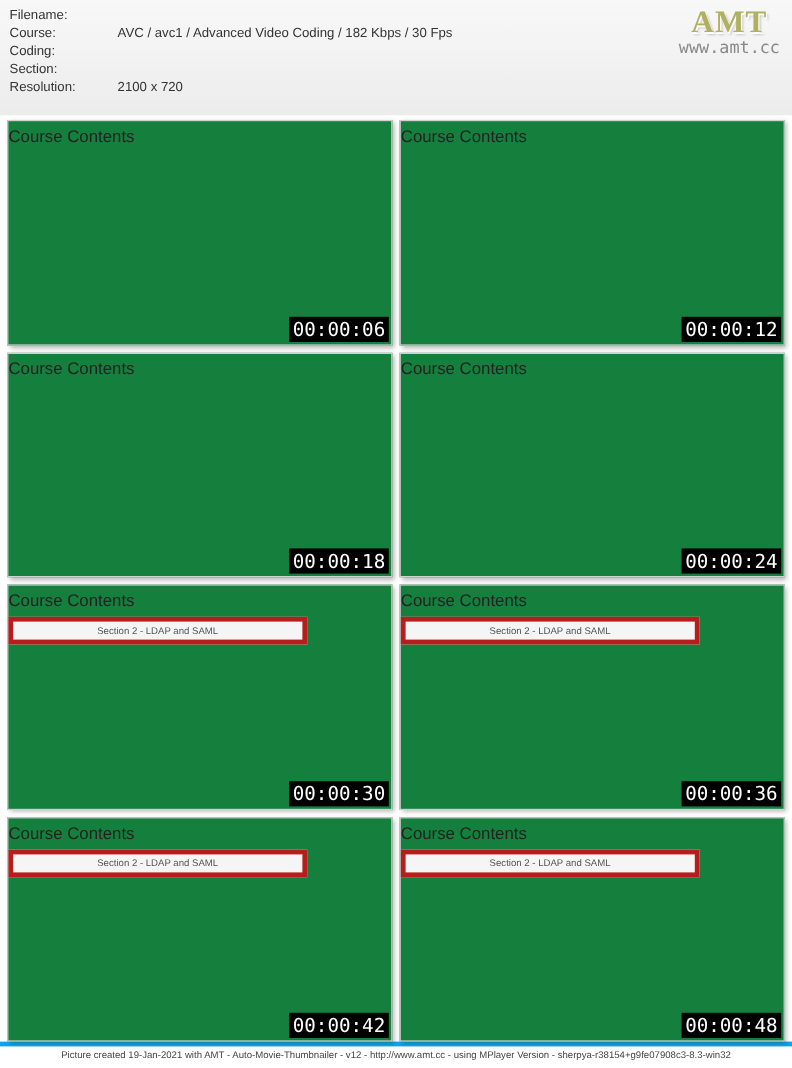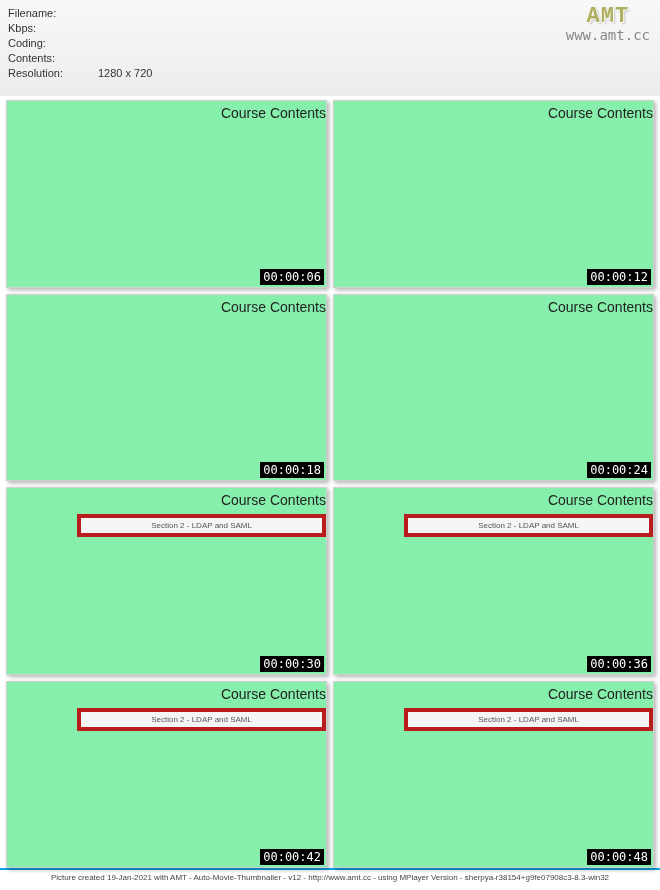--- a/index.html
+++ b/index.html
@@ -22,49 +22,49 @@
   .meta-row { display: flex; margin-bottom: 1px; line-height: 14px; }
   .meta-label { width: 90px; }
   .meta-value { flex: 1; }
   .logo {
     position: absolute;
     top: 4px;
     right: 10px;
     text-align: center;
   }
   .logo-main {
-    font-family: Liberation Mono, monospace;
-    font-size: 22px;
+    font-family: Liberation Serif, serif;
+    font-size: 26px;
     font-weight: bold;
     color: #b0b060;
     text-shadow: 1px 1px 0 #fff, 2px 2px 2px rgba(0,0,0,0.2);
     letter-spacing: 1px;
   }
   .logo-sub {
     font-size: 14px;
     color: #888;
     font-family: monospace;
     margin-top: -2px;
   }
   .grid {
     display: grid;
     grid-template-columns: 1fr 1fr;
     grid-template-rows: repeat(4, 1fr);
     gap: 6px;
     padding: 4px 6px 0 6px;
     height: 772px;
   }
   .thumb {
-    background: #86efac;
+    background: #15803d;
     border: 1px solid #d0d0d0;
     box-shadow: 2px 2px 4px rgba(0,0,0,0.3);
     position: relative;
     display: flex;
     flex-direction: column;
-    align-items: flex-end;
+    align-items: flex-start;
   }
   .thumb-title {
     font-size: 14px;
     font-weight: 500;
     color: #222;
     margin-top: 4px;
   }
   .thumb-section {
     margin-top: 6px;
     width: 78%;
@@ -74,54 +74,55 @@
     color: #555;
     text-align: center;
     padding: 3px 0;
   }
   .timestamp {
     position: absolute;
     bottom: 2px;
     right: 2px;
     background: #000;
     color: #fff;
-    font-size: 12px;
+    font-size: 16px;
     font-family: monospace;
     padding: 1px 3px;
   }
   .footer {
     font-size: 8px;
     color: #444;
     text-align: center;
     padding: 2px 4px;
-    border-top: 2px solid #0ea5e9;
+    border-top: 4px solid #0ea5e9;
     background: #fff;
     height: 18px;
     line-height: 12px;
   }
 </style>
 </head>
 <body>
 
 <div class="header">
   <div class="meta-row">
     <div class="meta-label">Filename:</div>
   </div>
   <div class="meta-row">
-    <div class="meta-label">Kbps:</div>
+    <div class="meta-label">Course:</div>
+    <div class="meta-value">AVC / avc1 / Advanced Video Coding / 182 Kbps / 30 Fps</div>
   </div>
   <div class="meta-row">
     <div class="meta-label">Coding:</div>
   </div>
   <div class="meta-row">
-    <div class="meta-label">Contents:</div>
+    <div class="meta-label">Section:</div>
   </div>
   <div class="meta-row">
     <div class="meta-label">Resolution:</div>
-    <div class="meta-value">1280 x 720</div>
+    <div class="meta-value">2100 x 720</div>
   </div>
   <div class="logo">
     <div class="logo-main">AMT</div>
     <div class="logo-sub">www.amt.cc</div>
   </div>
 </div>
 
 <div class="grid">
   <div class="thumb">
     <div class="thumb-title">Course Contents</div>

